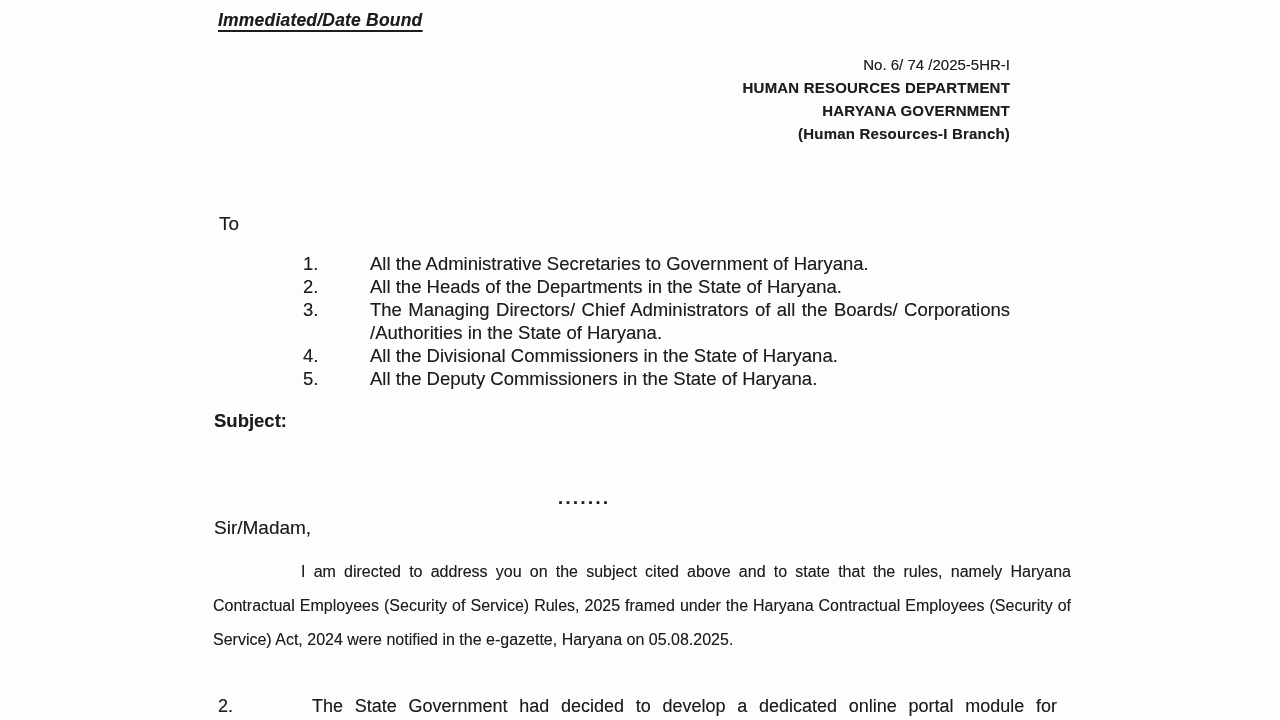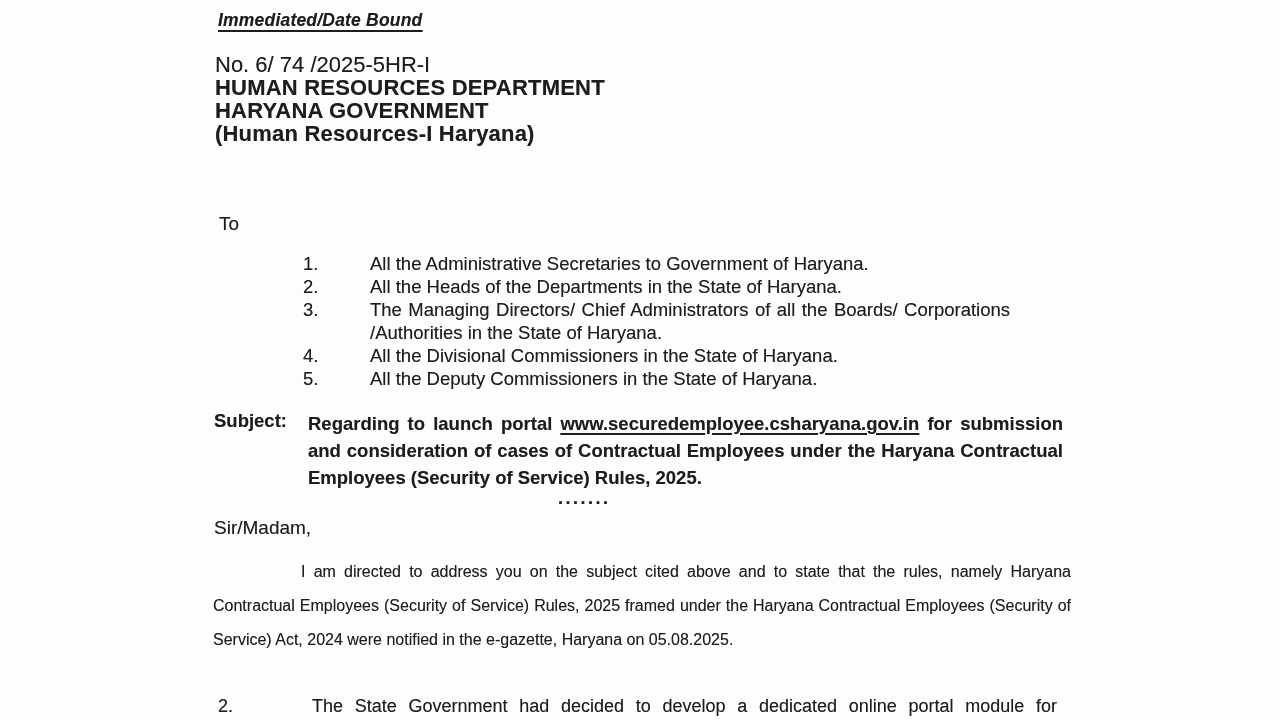--- a/index.html
+++ b/index.html
@@ -26,22 +26,22 @@
     font-style: italic;
     text-decoration: underline;
     text-decoration-thickness: 2px;
     text-underline-offset: 4px;
     letter-spacing: 0.2px;
   }
 
   .letterhead {
     left: 215px; top: 53px;
     width: 795px;
-    text-align: left;
-    font-size: 22px;
+    text-align: right;
+    font-size: 15px;
     line-height: 23px;
   }
   .letterhead .ref { font-weight: 400; }
   .letterhead .bold { font-weight: 700; letter-spacing: 0.2px; }
 
   .dateline {
     left: 656px; top: 161px;
     font-size: 18px;
     font-weight: 700;
   }
@@ -124,21 +124,21 @@
 <body>
 
 <div class="page">
 
   <div class="abs classification">Immediated/Date Bound</div>
 
   <div class="abs letterhead">
     <div class="ref">No. 6/ 74 /2025-5HR-I</div>
     <div class="bold">HUMAN RESOURCES DEPARTMENT</div>
     <div class="bold">HARYANA GOVERNMENT</div>
-    <div class="bold">(Human Resources-I Haryana)</div>
+    <div class="bold">(Human Resources-I Branch)</div>
   </div>
 
 
   <div class="abs to-label">To</div>
 
   <div class="abs addressees">
     <div class="addr-row">
       <span class="addr-num">1.</span>
       <span class="addr-text">All the Administrative Secretaries to Government of Haryana.</span>
     </div>
@@ -155,21 +155,20 @@
       <span class="addr-text">All the Divisional Commissioners in the State of Haryana.</span>
     </div>
     <div class="addr-row">
       <span class="addr-num">5.</span>
       <span class="addr-text">All the Deputy Commissioners in the State of Haryana.</span>
     </div>
   </div>
 
   <div class="abs subject-label">Subject:</div>
 
-  <div class="abs subject-text"><span>Regarding to launch portal </span><span class="subject-url">www.securedemployee.csharyana.gov.in</span><span> for submission and consideration of cases of Contractual Employees under the Haryana Contractual Employees (Security of Service) Rules, 2025.</span></div>
 
   <div class="abs dots">.......</div>
 
   <div class="abs salutation">Sir/Madam,</div>
 
   <div class="abs para-1">I am directed to address you on the subject cited above and to state that the rules, namely Haryana Contractual Employees (Security of Service) Rules, 2025 framed under the Haryana Contractual Employees (Security of Service) Act, 2024 were notified in the e-gazette, Haryana on 05.08.2025.</div>
 
   <div class="abs para-2">
     <span class="num">2.</span>
     <span class="txt">The State Government had decided to develop a dedicated online portal module for</span>

